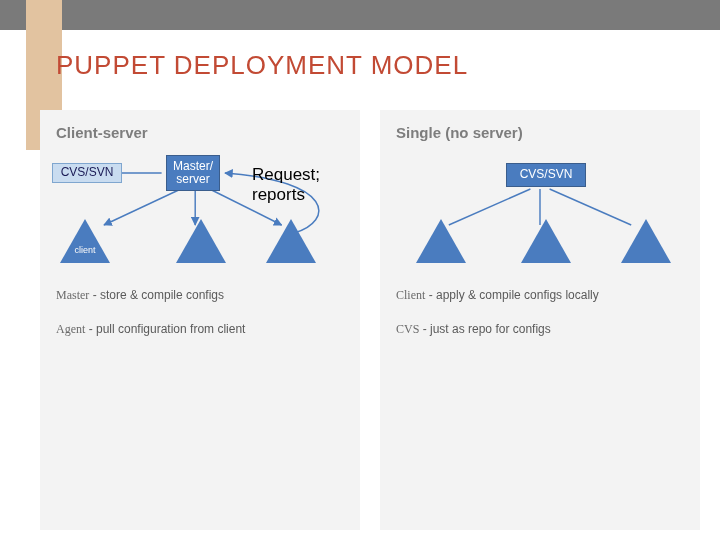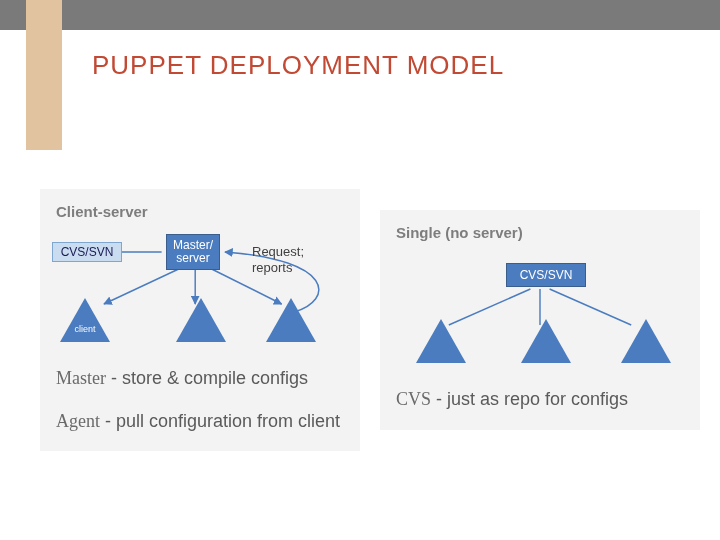--- a/index.html
+++ b/index.html
@@ -17,25 +17,24 @@
   .accent {
     position: absolute; left: 26px; top: 0; width: 36px; height: 150px;
     background: #e2c3a0;
   }
   .title {
     position: absolute; left: 56px; top: 50px;
     color: #c24a34;
     font-size: 26px;
     letter-spacing: 1px;
     font-weight: 400;
-    margin-left: 36px;
   }
   .columns {
     position: absolute; left: 40px; top: 110px; right: 20px; bottom: 10px;
-    display: flex; gap: 20px; align-items: center;
+    display: flex; gap: 20px;
   }
   .col {
     flex: 1;
     background: #f3f3f3;
     padding: 14px 16px 18px 16px;
     position: relative;
   }
   .col-title {
     color: #7d7d7d;
     font-weight: bold;
@@ -73,27 +72,27 @@
   }
   .tri-label {
     position: absolute;
     color: #fafafa;
     font-size: 9px;
     text-align: center;
     width: 50px;
   }
   .anno {
     position: absolute;
-    color: #404040;
-    font-size: 13px;
+    color: #000000;
+    font-size: 17px;
     line-height: 1.2;
   }
   .desc {
     color: #5a5a5a;
-    font-size: 18px;
+    font-size: 12px;
     line-height: 1.35;
     margin-top: 18px;
   }
   .desc .term {
     font-family: Georgia, 'Times New Roman', serif;
     color: #6a6a6a;
   }
   svg.connectors {
     position: absolute; left:0; top:0; width:100%; height:100%;
     pointer-events: none;
@@ -161,17 +160,20 @@
       </svg>
       <div class="box" style="left:110px; top:14px; width:80px; height:24px;">
         <span>CVS/SVN</span>
       </div>
       <div class="triangle" style="left:20px; top:70px;"></div>
       <div class="triangle" style="left:125px; top:70px;"></div>
       <div class="triangle" style="left:225px; top:70px;"></div>
     </div>
 
     <p class="desc">
+      <span class="term">Client</span><span> - apply &amp; compile configs locally</span>
+    </p>
+    <p class="desc">
       <span class="term">CVS</span><span>   - just as repo for configs</span>
     </p>
   </div>
 
 </div>
 
 </body></html>

